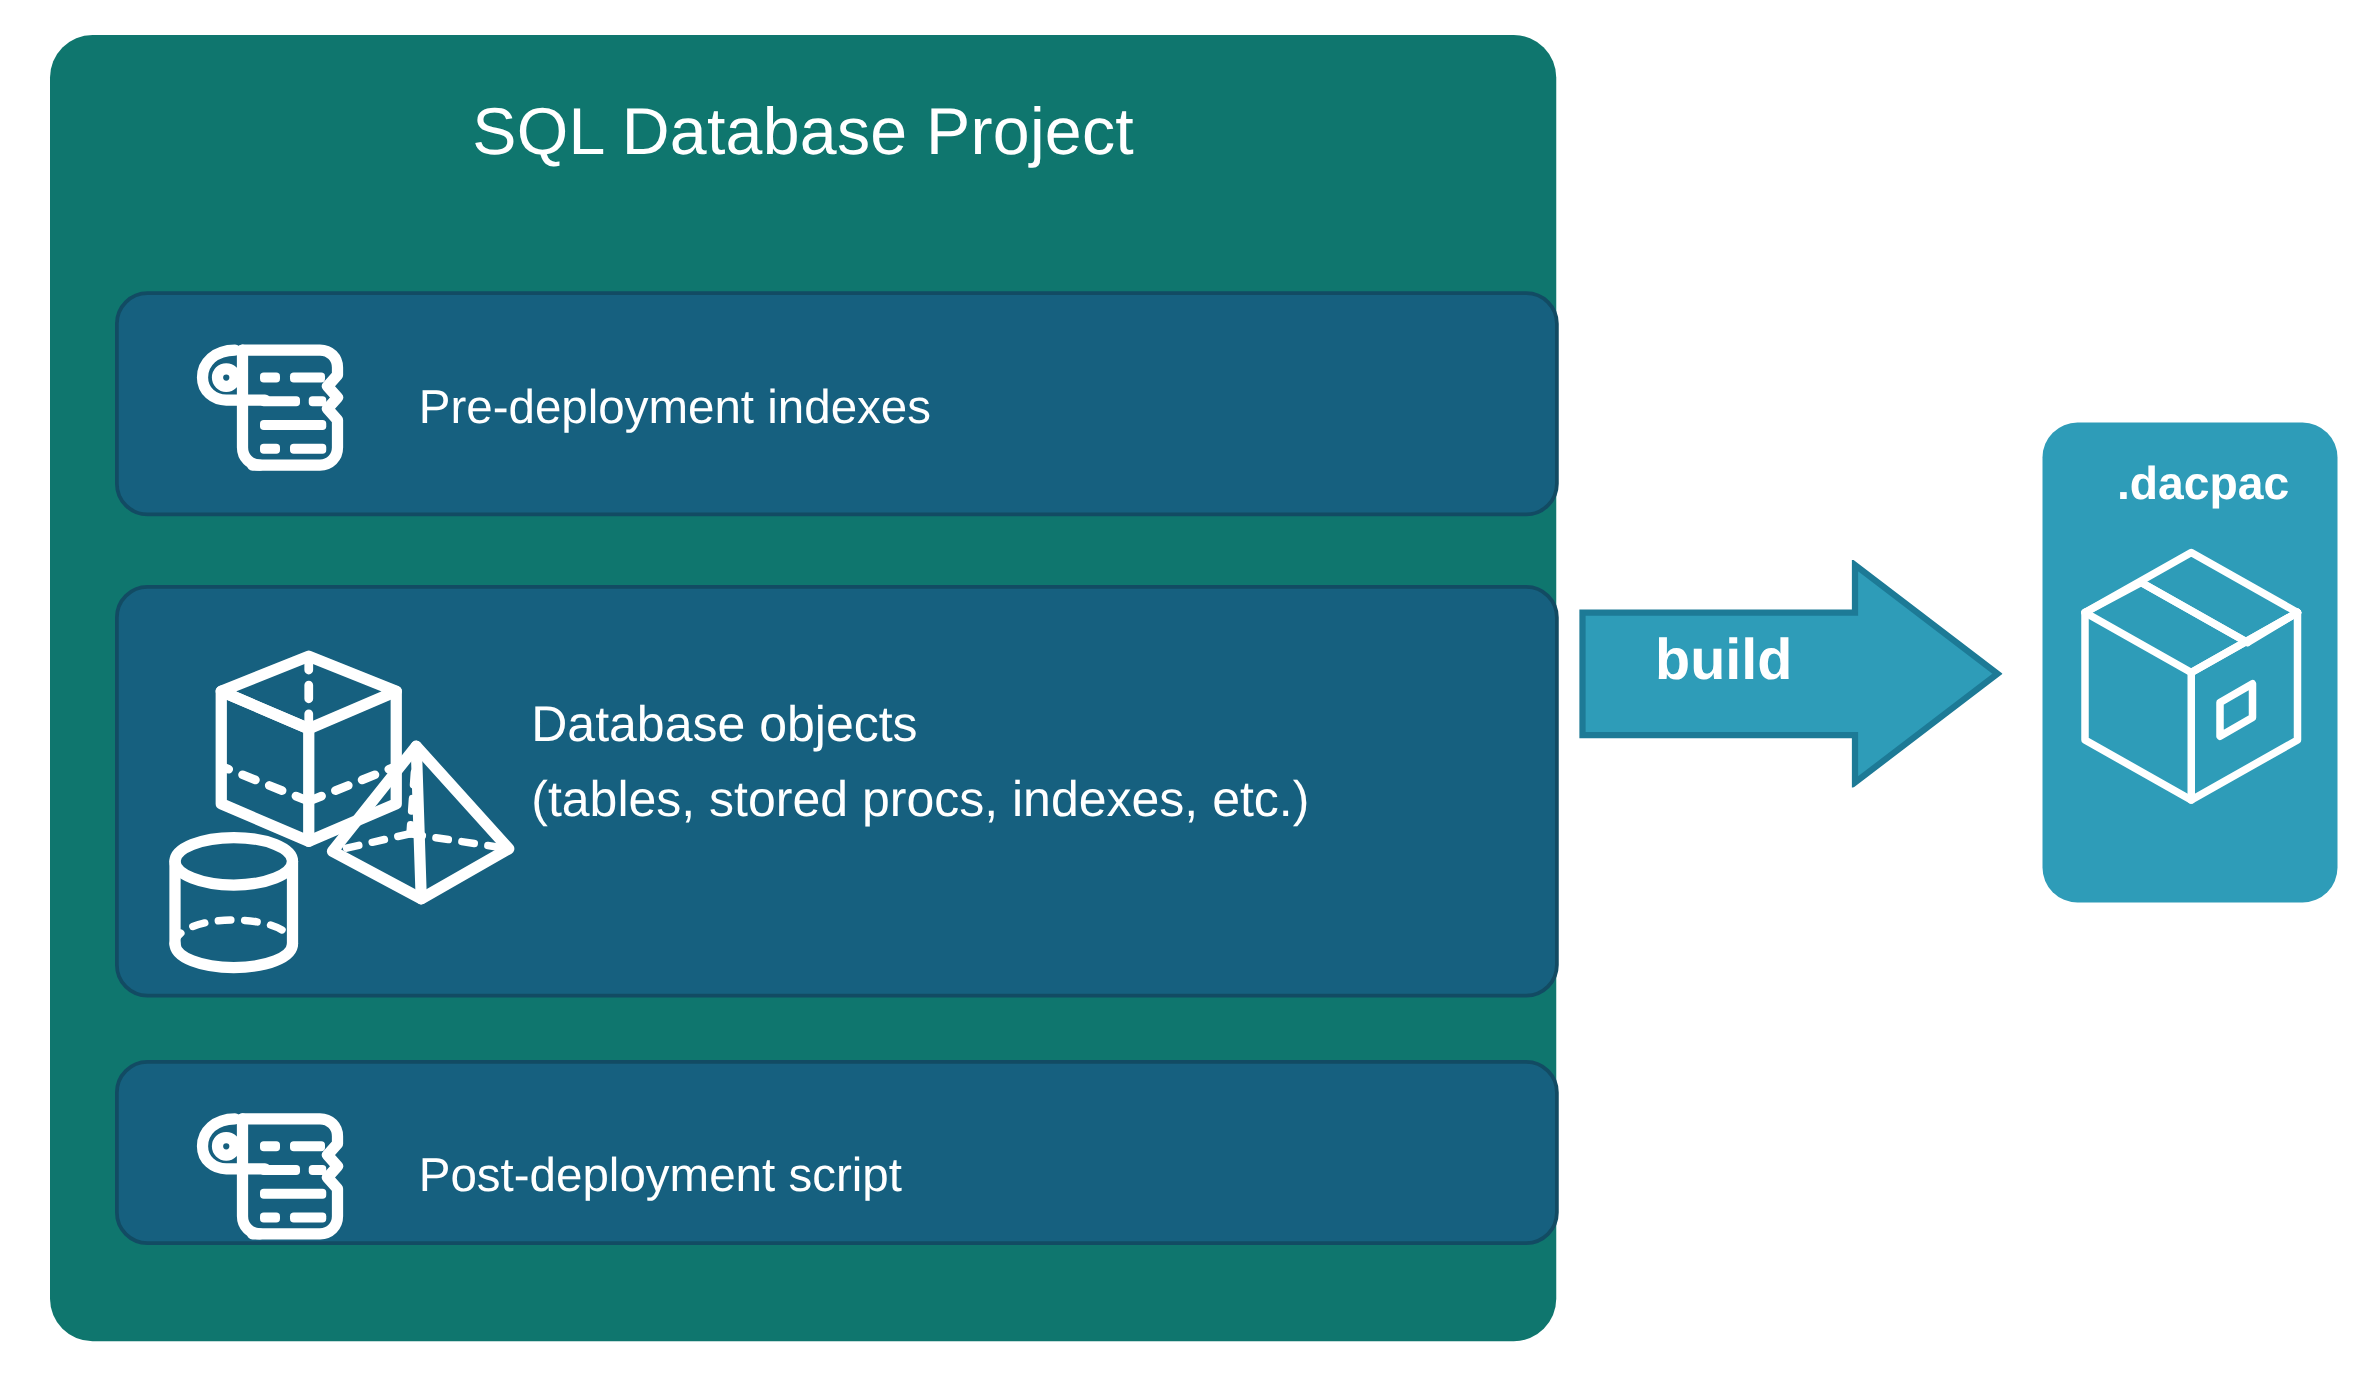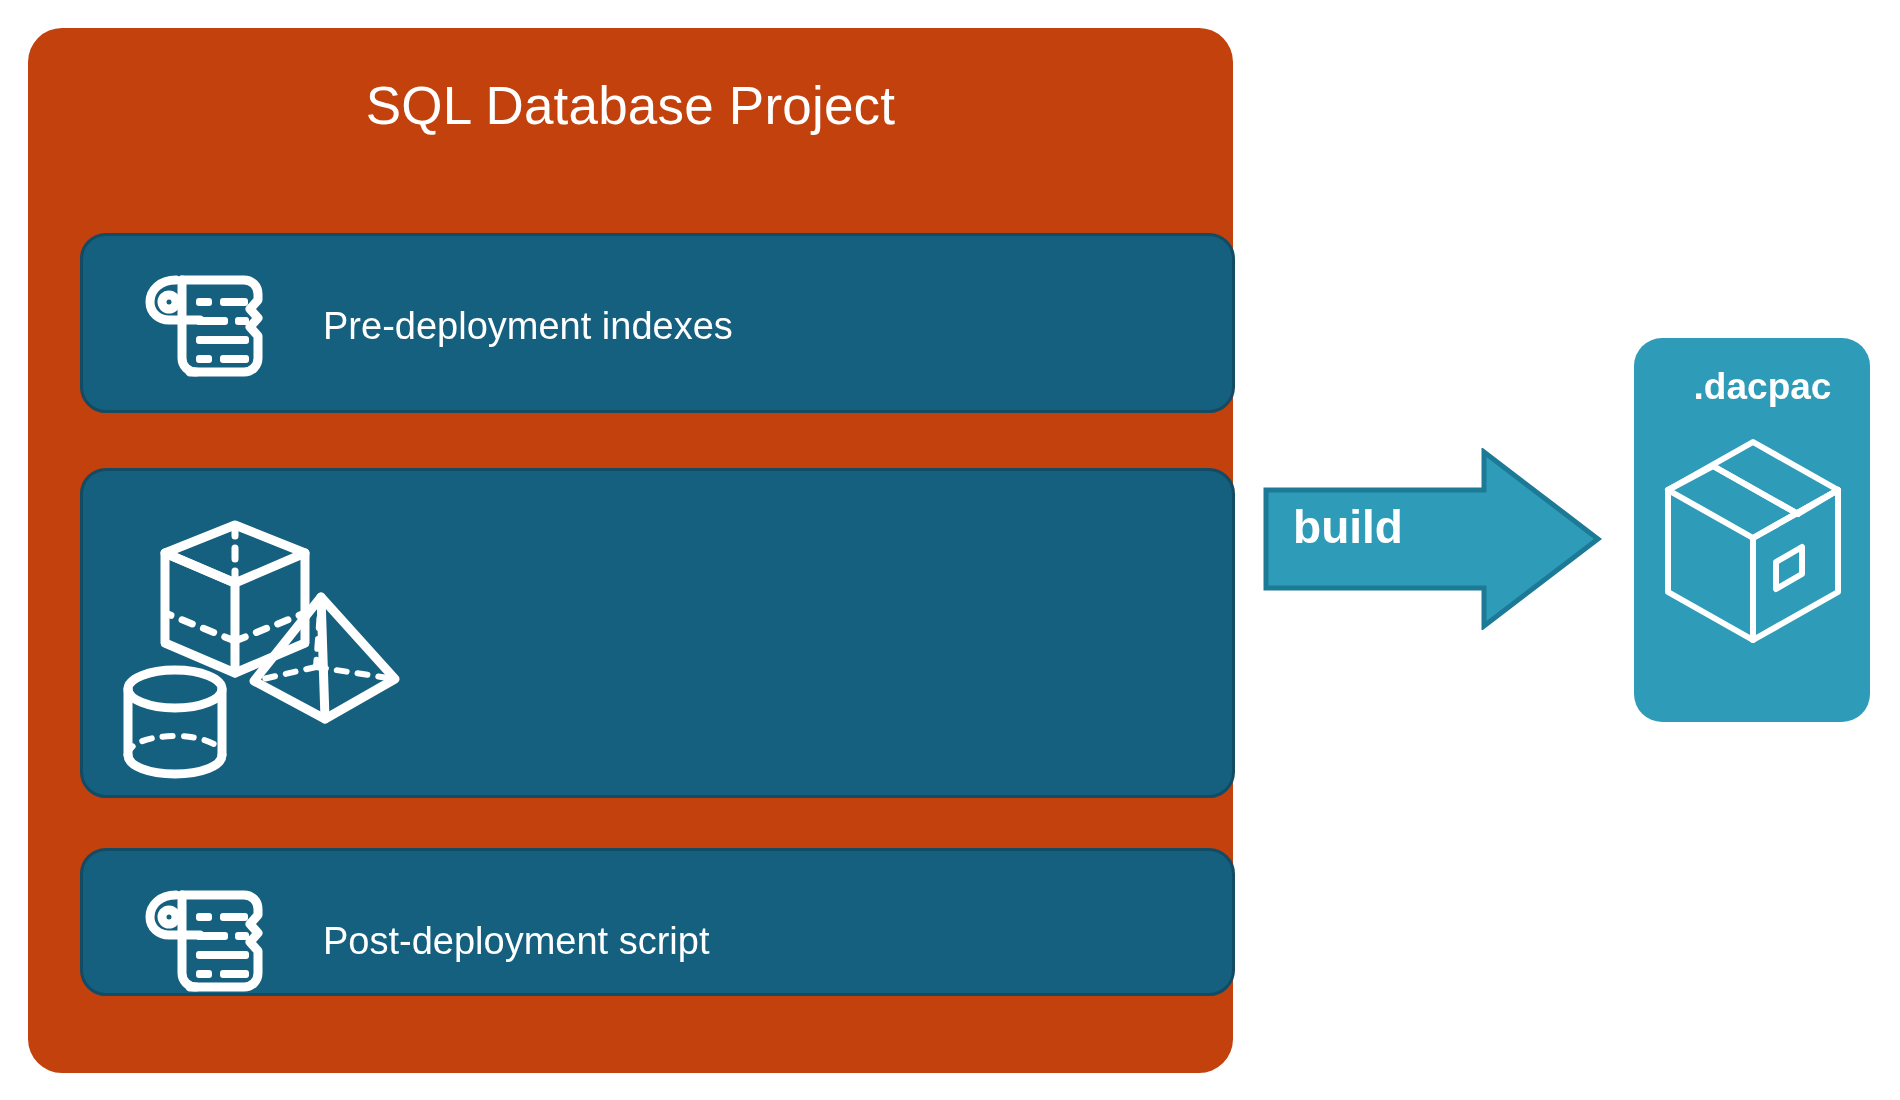--- a/index.html
+++ b/index.html
@@ -9,23 +9,23 @@
     background:#ffffff;
     font-family:"Liberation Sans", sans-serif;
     overflow:hidden;
     position:relative;
   }
   .stage{position:absolute;left:0;top:0;width:1900px;height:1100px;}
 
   
   .project-panel{
     position:absolute;
-    left:28px;top:28px;
+    left:40px;top:28px;
     width:1205px;height:1045px;
-    background:#c2410c;
+    background:#0f766e;
     border-radius:34px;
     box-sizing:border-box;
   }
   .project-title{
     position:absolute;
     left:0;top:48px;
     width:1205px;
     text-align:center;
     color:#ffffff;
     font-size:53px;
@@ -68,21 +68,21 @@
 
   
   .build-arrow{
     position:absolute;
     left:1262px;top:448px;
     width:340px;height:182px;
   }
   .build-arrow svg{display:block;width:100%;height:100%;}
   .build-label{
     position:absolute;
-    left:1253px;top:497px;
+    left:1284px;top:497px;
     width:190px;
     text-align:center;
     color:#ffffff;
     font-size:46px;
     font-weight:bold;
     line-height:60px;
     white-space:nowrap;
   }
 
   
@@ -175,20 +175,22 @@
 
           <g fill="none" stroke="#ffffff" stroke-width="9" stroke-linejoin="round" stroke-linecap="round">
             <ellipse cx="72" cy="198" rx="47" ry="19"></ellipse>
             <path d="M25 198 L25 264"></path>
             <path d="M119 198 L119 264"></path>
             <path d="M25 264 C25 275 46 283 72 283 C98 283 119 275 119 264"></path>
           </g>
           <path d="M25 264 C25 253 46 245 72 245 C98 245 119 253 119 264" fill="none" stroke="#ffffff" stroke-width="6" stroke-linecap="round" stroke-dasharray="10 11"></path>
         </svg>
       </span>
+      <span class="card-label">Database objects
+(tables, stored procs, indexes, etc.)</span>
     </div>
 
     <div class="card" id="card-post">
       <span class="icon-slot" id="icon-post">
         <svg viewBox="0 0 140 128" xmlns="http://www.w3.org/2000/svg">
           <g fill="none" stroke="#ffffff" stroke-width="9" stroke-linecap="round" stroke-linejoin="round">
             <path d="M38 18 C22 18 12 28 12 40 C12 51 21 58 31 58 L62 58"></path>
             <path d="M31 40 m-7 0 a7 7 0 1 0 14 0 a7 7 0 1 0 -14 0"></path>
             <path d="M44 18 L106 18 C114 18 120 24 120 32 L120 38 L112 47 L120 56 L112 65 L120 74 L120 96
                      C120 104 114 110 106 110 L52 110"></path>

